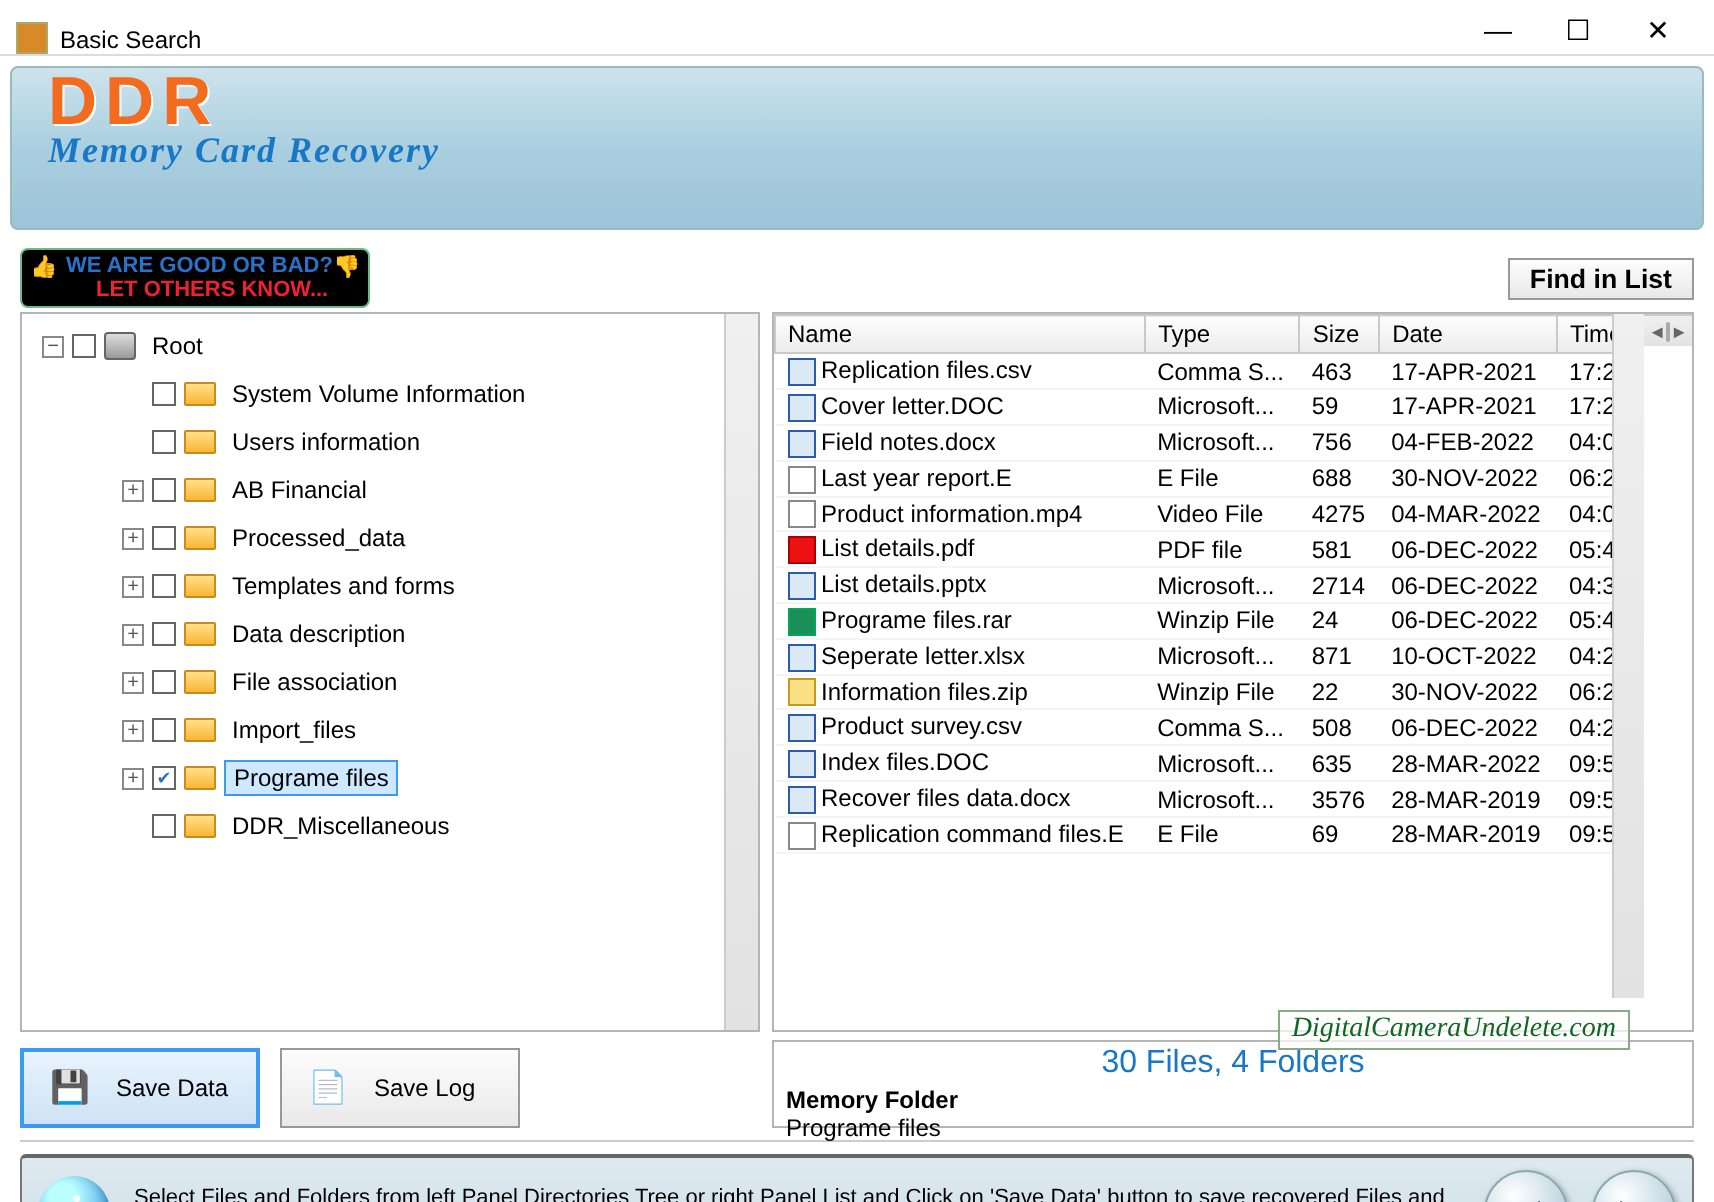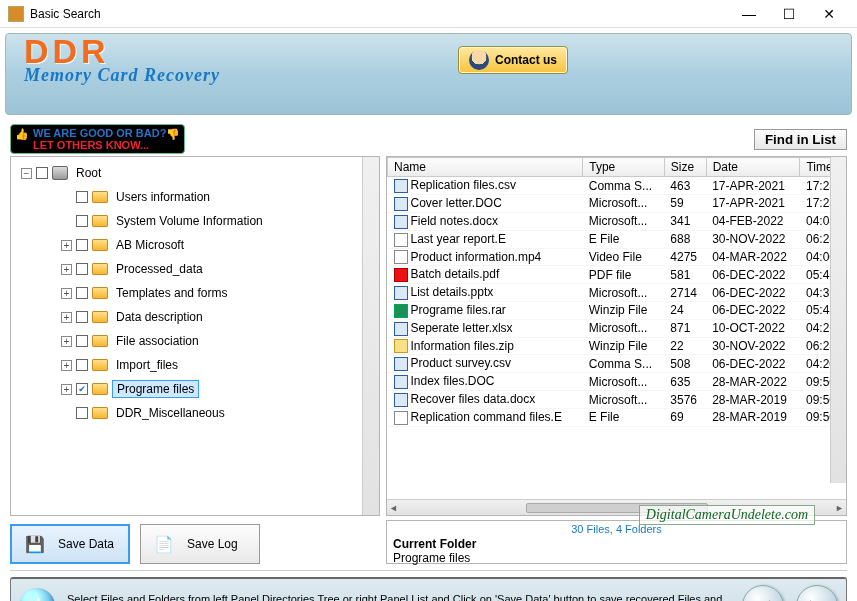--- a/index.html
+++ b/index.html
@@ -1,73 +1,73 @@
 <!DOCTYPE html>
 <html><head>
 <meta charset="utf-8">
 <style>
 * { box-sizing: border-box; margin: 0; padding: 0; font-family: "Segoe UI", Tahoma, sans-serif; }
 body { background: #fff; width: 857px; height: 601px; overflow: hidden; font-size: 12px; }
 
-.titlebar { display: flex; align-items: center; height: 28px; padding: 0 8px; background: #fff; border-bottom: 1px solid #ddd; }
+.titlebar { display: flex; align-items: flex-end; height: 28px; padding: 0 8px; background: #fff; border-bottom: 1px solid #ddd; }
 .titlebar .app-icon { width: 16px; height: 16px; background: #d88a2a; border: 1px solid #aa6; margin-right: 6px; }
 .titlebar .title { flex: 1; }
 .titlebar .wbtn { width: 40px; height: 24px; display: flex; align-items: center; justify-content: center; font-size: 14px; cursor: default; }
 
 .header { height: 82px; background: linear-gradient(180deg, #cde3ec 0%, #aacfe0 50%, #9cc3d7 100%); border: 1px solid #9bb; margin: 5px; border-radius: 4px; position: relative; display: flex; align-items: flex-start; }
 .logo { margin-left: 18px; }
 .logo .ddr { font: 800 34px/1 Impact, sans-serif; color: #f26b1e; letter-spacing: 4px; text-shadow: 1px 1px #fff; }
 .logo .sub { font: italic 700 18px/1 "Times New Roman", serif; color: #1978c6; letter-spacing: 1px; margin-top: -2px; }
 .contact { position:absolute; left: 452px; top:12px; background: linear-gradient(180deg,#ffe9a0,#f7c23f); border: 1px solid #a38b3a; border-radius: 4px; padding: 3px 10px; display: flex; align-items: center; gap: 6px; font-weight: bold; box-shadow: inset 0 0 0 1px #fff8d9; }
 .contact .av { width: 20px; height: 20px; border-radius: 50%; background: radial-gradient(circle at 50% 35%, #f9d7a7 45%, #2a4a7a 46%); }
 
 .toolbar-row { display: flex; align-items: center; padding: 4px 10px 2px; gap: 6px; }
 .tag { border: 1px solid #6b8; border-radius: 4px; padding: 2px 18px 2px 22px; background: #000000; font: bold 11px/1.1 "Courier New", monospace; color: #2a72c7; position: relative; }
-.tag .red { color: #e23; }
+.tag .red { color: #e23; margin-left: 15px; }
 .tag::before { content: "👍"; position: absolute; left: 4px; top: 4px; font-size: 11px; }
 .tag::after { content: "👎"; position: absolute; right: 4px; top: 4px; font-size: 11px; }
 .spacer { flex: 1; }
 .findlist { background: linear-gradient(#fdfdfd,#e8e8e8); border: 1px solid #999; padding: 2px 10px; height: 21px; font-weight: bold; }
 
 .workarea { display: flex; gap: 6px; padding: 0 10px; height: 360px; }
 .tree-wrap { width: 370px; border: 1px solid #b5b5b5; background: #fff; padding: 4px 0; overflow: hidden; position: relative; }
 .tree-wrap::after { content:""; position:absolute; right:0; top:0; bottom:0; width:16px; background:linear-gradient(#f0f0f0,#e2e2e2); border-left:1px solid #ccc; }
 .tree { padding-left: 10px; }
 .tli { display: flex; align-items: center; height: 24px; gap: 4px; white-space: nowrap; }
 .tli .ind { display:inline-block; }
 .tli .exp { width: 11px; height: 11px; border: 1px solid #888; background:#fff; color:#555; font: 10px/9px sans-serif; text-align: center; }
 .tli .exp.none { border: none; }
 .tli .chk { width: 12px; height: 12px; border: 1px solid #666; background:#fff; display: flex; align-items:center; justify-content:center; font-size:9px; color:#2a72c7; }
 .tli .fld { width: 16px; height: 12px; background: linear-gradient(#ffe08a,#f7b733); border: 1px solid #c88b1f; border-radius: 1px; }
 .tli .drv { width:16px; height:14px; background:linear-gradient(#ddd,#999); border:1px solid #666; border-radius:2px; }
 .tli.selected .lbl { background:#cde8ff; border:1px solid #3a9bf0; padding:1px 4px; }
 .tli .lbl { padding:1px 4px; }
 
-.right { flex: 1; border: 1px solid #b5b5b5; background: #fff; display: flex; flex-direction: column; position: relative; }
+.right { flex: 1; border: 1px solid #b5b5b5; background: #fff; display: flex; flex-direction: row; position: relative; }
 .list { flex: 1; overflow-x: auto; overflow-y: hidden; position:relative; }
 .list table { width: 100%; border-collapse: collapse; }
 .list th { text-align: left; padding: 2px 6px; background: linear-gradient(#fdfdfd,#ececec); border: 1px solid #c9c9c9; font-weight: normal; }
 .list td { padding: 1px 6px; border-bottom: 1px solid #f5f5f5; }
 .list tr { height: 17px; }
 .fic { width: 14px; height: 14px; display: inline-block; margin-right: 3px; vertical-align: middle; border:1px solid #888; background:#fff; font-size:7px; line-height:12px; text-align:center; }
 .fic.pdf { background:#e11; color:#fff; border-color:#a00; }
 .fic.doc { background:#dbe9f7; color:#2a5caa; border-color:#2a5caa; }
 .fic.img { background:#1a8f5a; color:#fff; border-color:#0a5; }
 .fic.zip { background:#f9e085; border-color:#c49a1f; }
 .scrollx { height:16px; background:linear-gradient(#f0f0f0,#e2e2e2); border-top:1px solid #ccc; display:flex; align-items:center; justify-content:space-between; padding:0 2px; font-size:9px; color:#666;}
 .scrollx .thumb { width:40%; height:10px; background:#cfcfcf; border:1px solid #aaa; border-radius:2px;}
 .right-scroll-v { position:absolute; right:0; top:0; bottom:16px; width:16px; background:linear-gradient(#f0f0f0,#e2e2e2); border-left:1px solid #ccc; }
 
 .below { display: flex; gap: 6px; padding: 4px 10px; height: 52px; }
 .btns { width: 370px; display: flex; gap: 10px; padding: 4px 0; }
 .bigbtn { display: flex; align-items: center; gap: 10px; background: linear-gradient(#fdfdfd,#e9e9e9); border: 1px solid #999; padding: 4px 10px; height: 40px; min-width: 120px; }
 .bigbtn.primary { border: 2px solid #3a9bf0; background: linear-gradient(#e9f3fd,#cde3f5); }
 .bigbtn .ic { width:26px; height:26px; display:flex; align-items:center; justify-content:center; font-size:16px; }
 .belowright { flex:1; border:1px solid #b5b5b5; background:#fff; padding:2px 6px; }
-.count { text-align:center; color:#1978c6; font-size:11px; }
+.count { text-align:center; color:#1978c6; font-size:16px; }
 .cfhdr { font-weight:bold; margin-top:2px; }
 
 .divider { margin:2px 10px; border:none; border-top:1px solid #ccc; }
 
 .footer { margin:6px 10px; border:1px solid #777; border-top:2px solid #666; border-radius:3px; background:linear-gradient(#dfeaf0,#c9dbe5); display:flex; align-items:center; gap:12px; padding:6px 8px; }
 .footer .info-ic { width:36px; height:36px; border-radius:50%; background:radial-gradient(circle at 35% 30%, #bff 20%, #4aa8e6 70%); display:flex; align-items:center; justify-content:center; color:#fff; font:italic 800 22px Georgia; box-shadow: inset -2px -2px 4px rgba(0,0,0,.2); }
 .footer .msg { flex:1; font-size:11px; line-height:1.3; }
 .navbtn { width:42px; height:42px; border-radius:50%; background:radial-gradient(circle at 35% 30%, #fff, #bcd3e0 70%); border:1px solid #8aa; display:flex; align-items:center; justify-content:center; font-size:18px; color:#356; box-shadow: 1px 1px 3px rgba(0,0,0,.3); }
 
 .watermark { position:absolute; right:42px; bottom:76px; font:italic 14px "Times New Roman"; color:#162; background:rgba(255,255,255,.7); padding:1px 6px; border:1px solid #8a8; }
@@ -80,24 +80,20 @@
   <div class="title">Basic Search</div>
   <div class="wbtn">—</div>
   <div class="wbtn">☐</div>
   <div class="wbtn">✕</div>
 </div>
 
 <div class="header">
   <div class="logo">
     <div class="ddr">DDR</div>
     <div class="sub">Memory Card Recovery</div>
-  </div>
-  <div class="contact">
-    <span class="av"></span>
-    <span>Contact us</span>
   </div>
 </div>
 
 <div class="toolbar-row">
   <div class="tag">
     <div>WE ARE GOOD OR BAD?</div>
     <div class="red">LET OTHERS KNOW...</div>
   </div>
   <div class="spacer"></div>
   <button class="findlist">Find in List</button>
@@ -111,35 +107,35 @@
         <span class="chk"></span>
         <span class="drv"></span>
         <span class="lbl">Root</span>
       </div>
       <div id="tree-items">
           <div class="tli">
             <span class="ind" style="width:36px"></span>
             <span class="exp none"></span>
             <span class="chk"></span>
             <span class="fld"></span>
+            <span class="lbl">System Volume Information</span>
+          </div>
+          <div class="tli">
+            <span class="ind" style="width:36px"></span>
+            <span class="exp none"></span>
+            <span class="chk"></span>
+            <span class="fld"></span>
             <span class="lbl">Users information</span>
           </div>
           <div class="tli">
             <span class="ind" style="width:36px"></span>
-            <span class="exp none"></span>
-            <span class="chk"></span>
-            <span class="fld"></span>
-            <span class="lbl">System Volume Information</span>
-          </div>
-          <div class="tli">
-            <span class="ind" style="width:36px"></span>
-            <span class="exp ">+</span>
-            <span class="chk"></span>
-            <span class="fld"></span>
-            <span class="lbl">AB Microsoft</span>
+            <span class="exp ">+</span>
+            <span class="chk"></span>
+            <span class="fld"></span>
+            <span class="lbl">AB Financial</span>
           </div>
           <div class="tli">
             <span class="ind" style="width:36px"></span>
             <span class="exp ">+</span>
             <span class="chk"></span>
             <span class="fld"></span>
             <span class="lbl">Processed_data</span>
           </div>
           <div class="tli">
             <span class="ind" style="width:36px"></span>
@@ -210,40 +206,40 @@
             <tr>
               <td><span class="fic doc"></span><span>Cover letter.DOC</span></td>
               <td>Microsoft...</td>
               <td>59</td>
               <td>17-APR-2021</td>
               <td>17:28</td>
             </tr>
             <tr>
               <td><span class="fic doc"></span><span>Field notes.docx</span></td>
               <td>Microsoft...</td>
-              <td>341</td>
+              <td>756</td>
               <td>04-FEB-2022</td>
               <td>04:08</td>
             </tr>
             <tr>
               <td><span class="fic "></span><span>Last year report.E</span></td>
               <td>E File</td>
               <td>688</td>
               <td>30-NOV-2022</td>
               <td>06:28</td>
             </tr>
             <tr>
               <td><span class="fic "></span><span>Product information.mp4</span></td>
               <td>Video File</td>
               <td>4275</td>
               <td>04-MAR-2022</td>
               <td>04:00</td>
             </tr>
             <tr>
-              <td><span class="fic pdf"></span><span>Batch details.pdf</span></td>
+              <td><span class="fic pdf"></span><span>List details.pdf</span></td>
               <td>PDF file</td>
               <td>581</td>
               <td>06-DEC-2022</td>
               <td>05:48</td>
             </tr>
             <tr>
               <td><span class="fic doc"></span><span>List details.pptx</span></td>
               <td>Microsoft...</td>
               <td>2714</td>
               <td>06-DEC-2022</td>
@@ -316,21 +312,21 @@
       <span class="ic">💾</span>
       <span>Save Data</span>
     </div>
     <div class="bigbtn">
       <span class="ic">📄</span>
       <span>Save Log</span>
     </div>
   </div>
   <div class="belowright">
     <div class="count">30 Files, 4 Folders</div>
-    <div class="cfhdr">Current Folder</div>
+    <div class="cfhdr">Memory Folder</div>
     <div>Programe files</div>
   </div>
 </div>
 
 <hr class="divider">
 
 <div class="footer">
   <div class="info-ic">i</div>
   <div class="msg">Select Files and Folders from left Panel Directories Tree or right Panel List and Click on 'Save Data' button to save recovered Files and Folders.</div>
   <div class="navbtn">◀</div>

